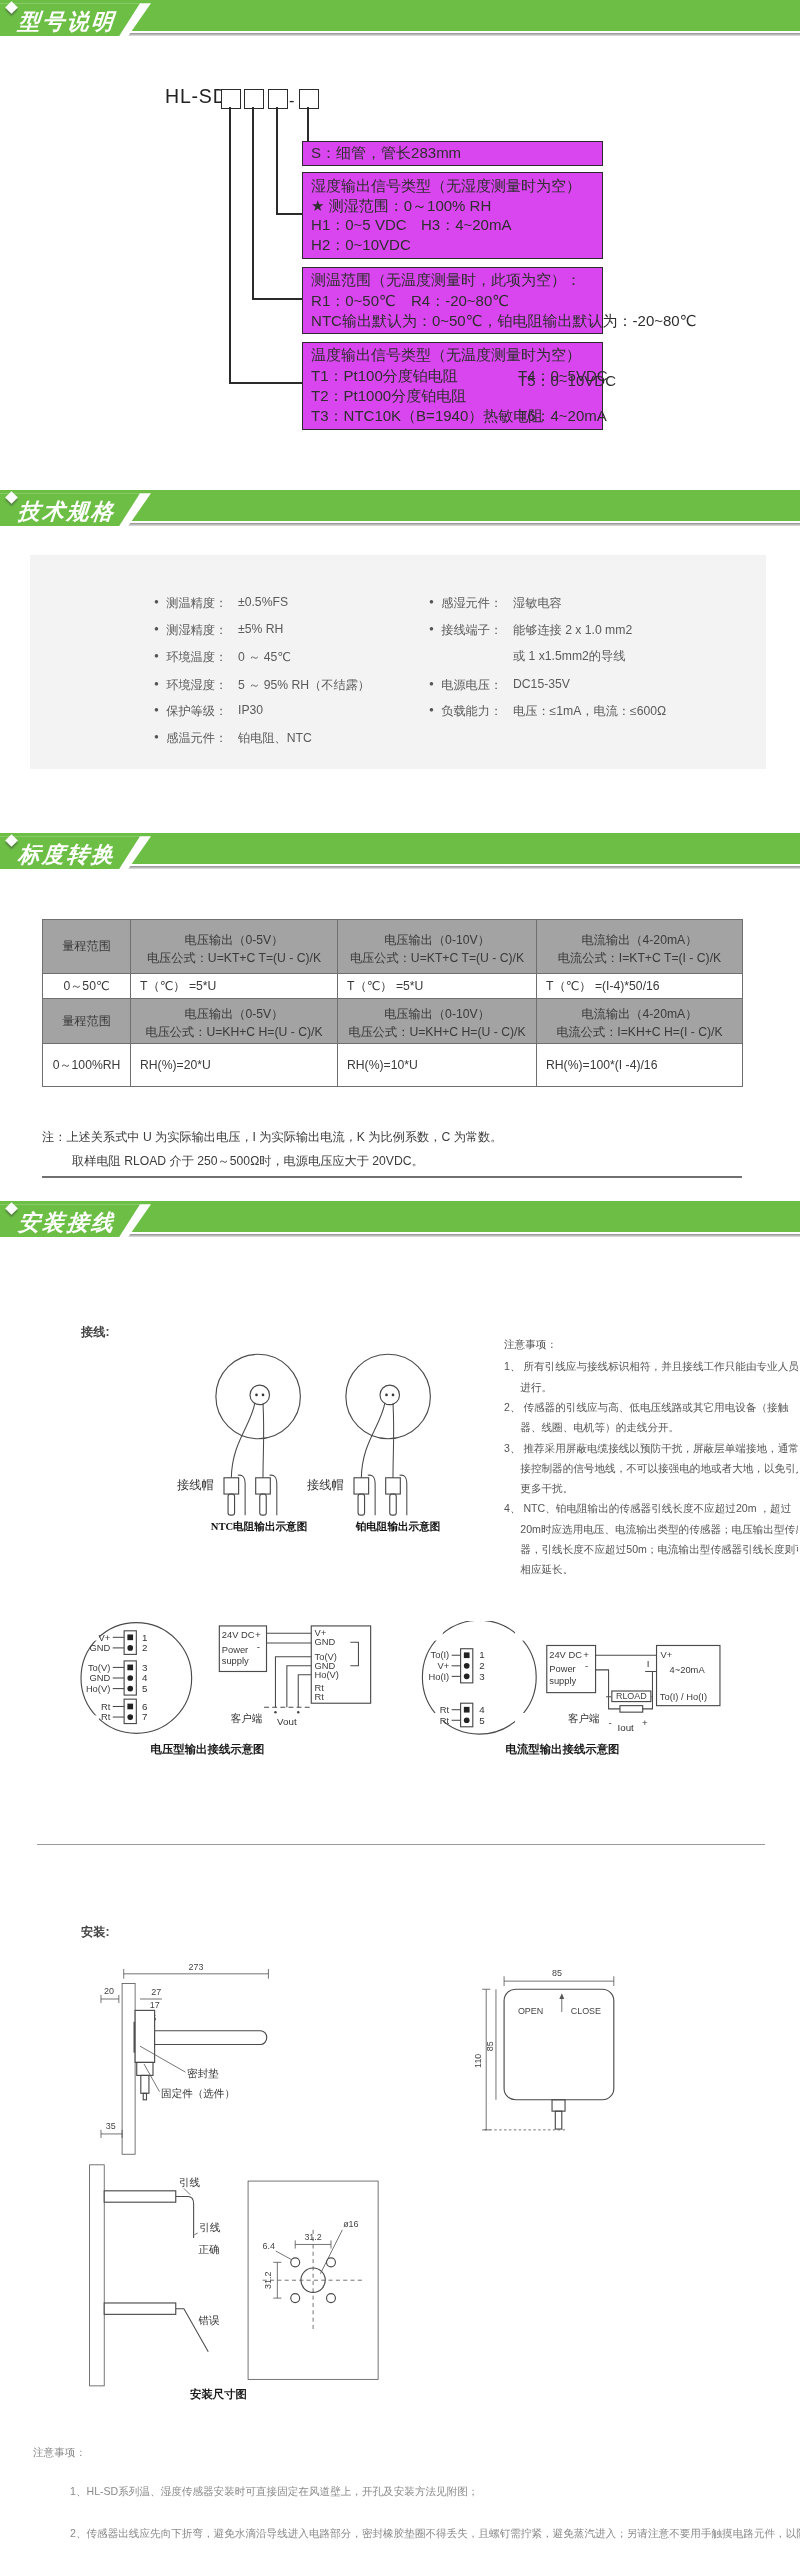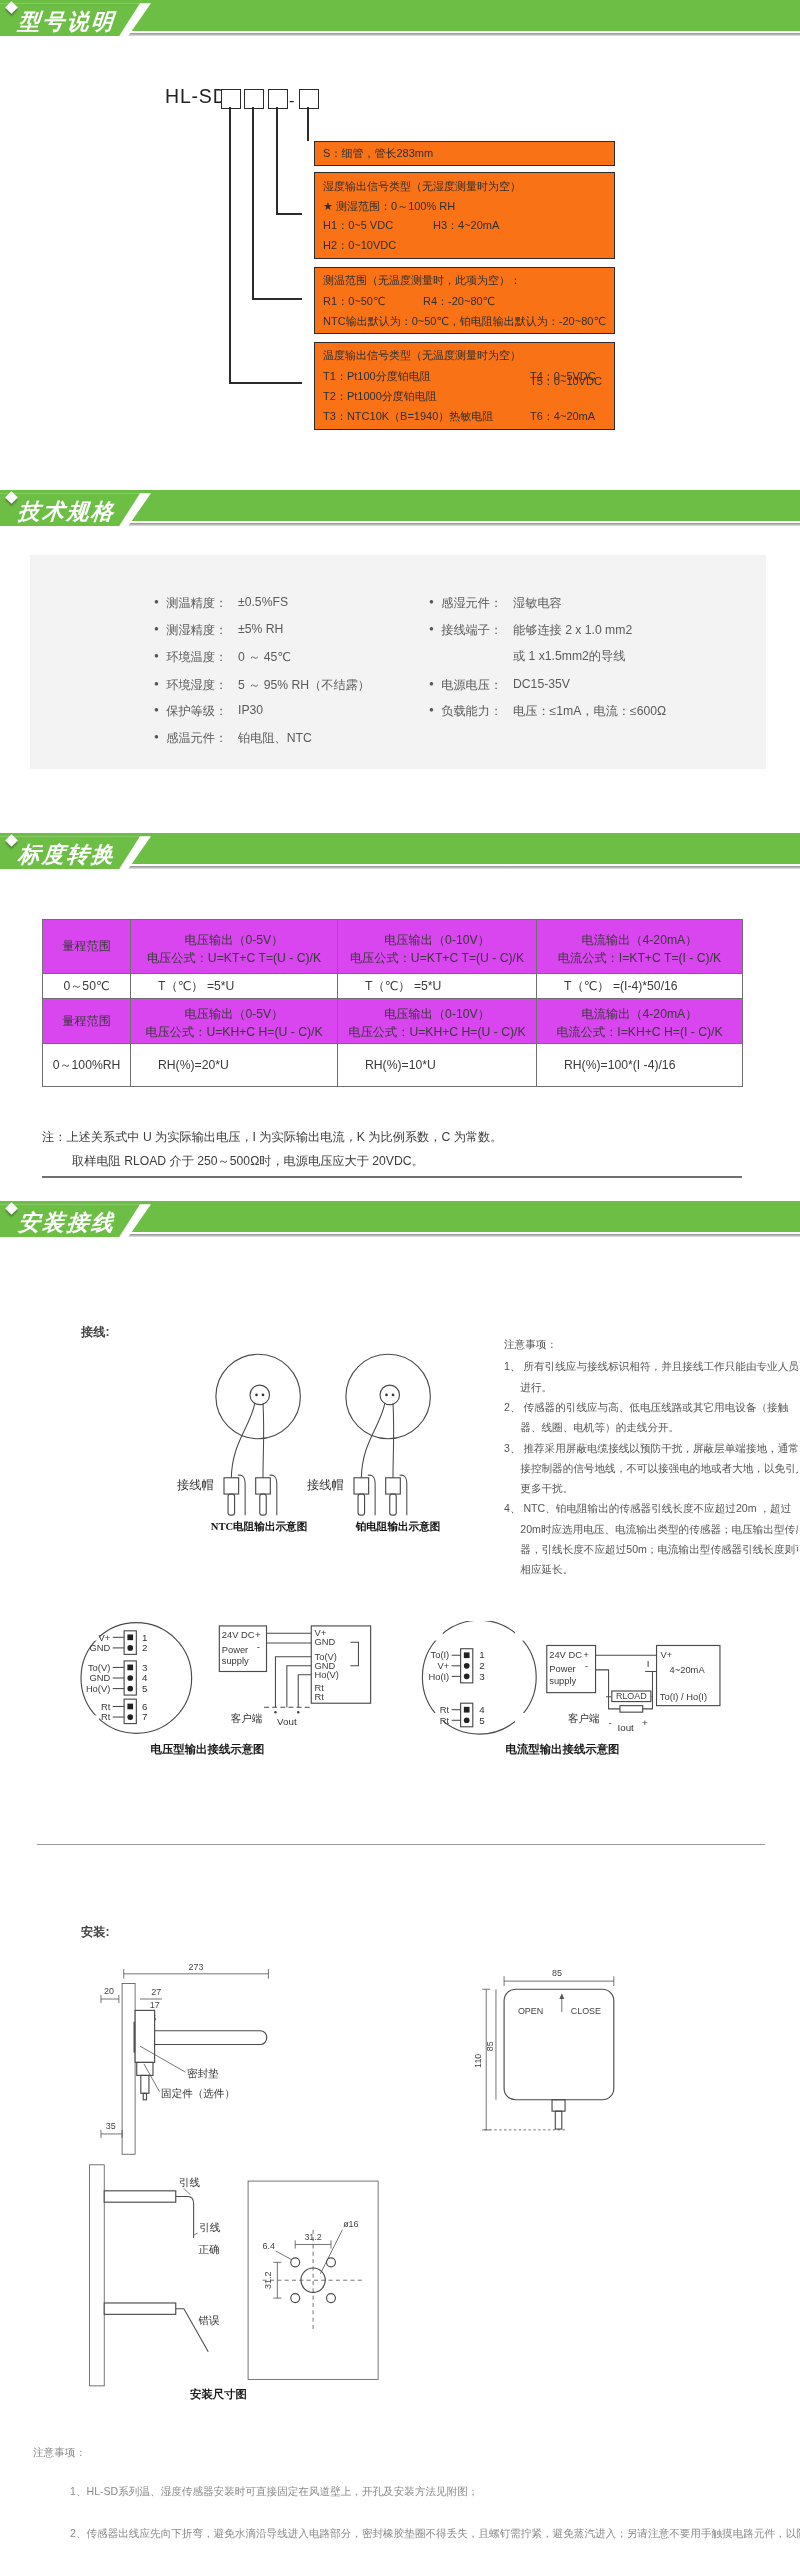--- a/index.html
+++ b/index.html
@@ -12,39 +12,39 @@
   .banner .band{position:absolute;top:0;left:0;width:801px;height:31px;background:#6cbe45;}
   .banner .shadow{position:absolute;top:33px;left:0;width:801px;height:3.3px;background:linear-gradient(#8f8f8f,#e2e2e2);}
   .banner .slash{position:absolute;top:3.3px;left:0;width:151px;height:33px;background:#fff;clip-path:polygon(0 0,151px 0,128px 33px,0 33px);}
   .banner .trap{position:absolute;top:3.3px;left:0;width:140px;height:33px;background:#6cbe45;clip-path:polygon(0 0,140px 0,119px 33px,0 33px);}
   .banner .diamond{position:absolute;top:3.3px;left:7.3px;width:9px;height:9px;background:#fff;transform:rotate(45deg);box-shadow:1.6px 1.6px 1.6px rgba(60,60,60,.45);}
   .btitle{position:absolute;top:6.5px;left:18px;font-size:22px;font-weight:bold;font-style:italic;color:#fff;letter-spacing:2.4px;white-space:nowrap;transform:skewX(-5deg);}
 
   
   .mline{position:absolute;background:#2b2b2b;}
   .msq{position:absolute;width:18px;height:18px;border:1.6px solid #2b2b2b;background:#fff;}
-  .mbox{position:absolute;left:302px;width:299px;border:1.6px solid #2b2b2b;background:#f97316;font-size:11px;color:#2f2f2f;margin-left:12px;}
+  .mbox{position:absolute;left:302px;width:299px;border:1.6px solid #2b2b2b;background:#d946ef;font-size:15px;color:#2f2f2f;}
   .mbox .bl{position:absolute;left:8.1px;white-space:nowrap;line-height:18px;}
   .hlsd{position:absolute;font-size:19.5px;color:#222;letter-spacing:0.8px;}
 
   
   .panel{position:absolute;background:#f3f3f3;}
   .srow{position:absolute;height:16.3px;font-size:12.2px;color:#5a5a5a;white-space:nowrap;}
   .srow .bu{position:absolute;left:0;top:1.6px;font-size:8.1px;color:#555;}
   .srow .lb{position:absolute;left:12.2px;}
   .srow .vl{position:absolute;left:84px;}
 
   
   table.conv{position:absolute;border-collapse:collapse;table-layout:fixed;font-size:12.2px;color:#3a3a3a;}
   .conv td{border:0.8px solid #6f6f6f;padding:0;vertical-align:middle;background:#fff;}
-  .conv td.hd{background:#d946ef;text-align:center;}
+  .conv td.hd{background:#a3a3a3;text-align:center;}
   .conv .h1{font-size:12.2px;line-height:18px;padding-top:4.9px;}
   .conv .h2{font-size:12.2px;line-height:18px;}
   .conv td.rg{text-align:center;}
-  .conv td.fm{text-align:left;padding-left:27px;}
+  .conv td.fm{text-align:left;padding-left:9px;}
   .tnote{position:absolute;font-size:12.2px;color:#3c3c3c;white-space:nowrap;}
 
   
   .slabel{position:absolute;font-size:12.2px;font-weight:bold;color:#444;}
   .capword{position:absolute;font-size:12.2px;color:#333;font-family:"Liberation Serif","DejaVu Serif",serif;}
   .scap{position:absolute;font-size:10.6px;color:#111;font-weight:bold;text-align:center;font-family:"Liberation Serif","DejaVu Serif",serif;}
   .cap{position:absolute;font-weight:bold;font-size:11.4px;color:#1a1a1a;text-align:center;font-family:"Liberation Serif","DejaVu Serif",serif;}
   .notes{position:absolute;left:504px;top:1332px;width:294px;height:244px;overflow:hidden;font-size:10.6px;color:#555;}
   .notes .ntitle{height:24.4px;line-height:24.4px;}
   .notes .nline{height:20.3px;line-height:20.3px;white-space:nowrap;}

